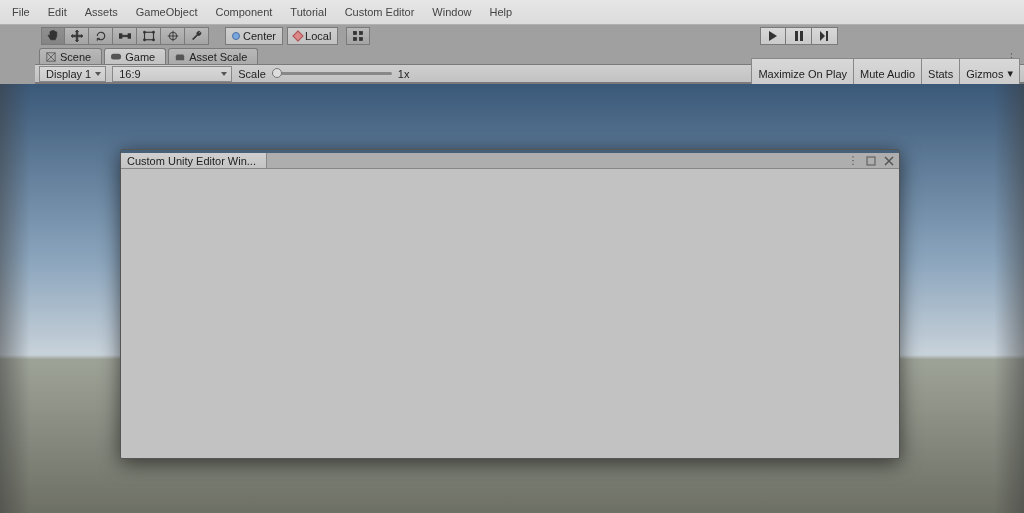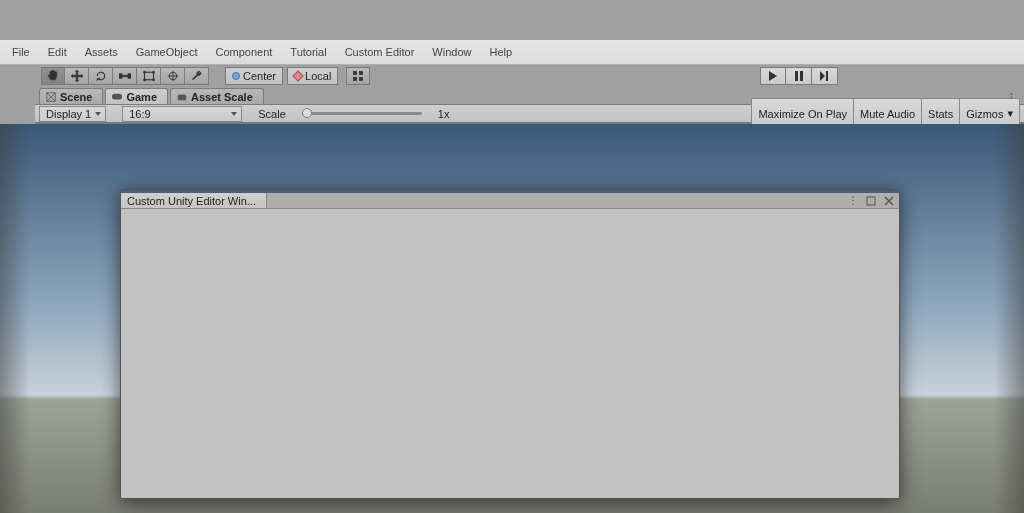--- a/index.html
+++ b/index.html
@@ -1,47 +1,47 @@
 <!DOCTYPE html>
 <html><head>
 <meta charset="utf-8">
 <style>
   * { margin: 0; padding: 0; box-sizing: border-box; font-family: Arial, Helvetica, sans-serif; font-size: 11px; color: #222; user-select: none; }
   html, body { width: 1024px; height: 513px; overflow: hidden; background: #a0a0a0; }
 
   
-  .menubar { display: flex; align-items: center; height: 22px; background: linear-gradient(#e6e6e6,#dcdcdc); border-bottom: 1px solid #b0b0b0; padding: 12px 4px; gap: 2px; margin-top: 40px; }
+  .menubar { display: flex; align-items: center; height: 22px; background: linear-gradient(#e6e6e6,#dcdcdc); border-bottom: 1px solid #b0b0b0; padding: 12px 4px; gap: 2px; }
   .menubar .item { padding: 2px 8px; color: #444; cursor: default; }
 
   
   .toolbar-wrap { background: #a0a0a0; border-bottom: 1px solid #7a7a7a; margin-left: 35px; }
   .toolbar { display: flex; align-items: center; height: 22px; padding: 0 6px; gap: 4px; }
   .btngroup { display: flex; }
   .tbtn { width: 24px; height: 18px; background: linear-gradient(#b8b8b8,#a4a4a4); border: 1px solid #7a7a7a; display: flex; align-items: center; justify-content: center; cursor: pointer; }
   .tbtn + .tbtn { border-left: none; }
   .tbtn.active { background: linear-gradient(#909090,#848484); }
   .tbtn svg { width: 12px; height: 12px; fill: #333; stroke: #333; }
   .textbtn { height: 18px; padding: 0 6px; background: linear-gradient(#cfcfcf,#c2c2c2); border: 1px solid #7a7a7a; display: flex; align-items: center; gap: 3px; cursor: pointer; }
   .textbtn .dot { width: 8px; height: 8px; border-radius: 50%; background: #7aa6e0; border: 1px solid #4a6fa0; }
   .textbtn .cube { width: 8px; height: 8px; background: #d88; border: 1px solid #a55; transform: rotate(45deg); }
 
   .playgroup { display: flex; margin-left: auto; margin-right: 180px; }
   .playbtn { width: 26px; height: 18px; background: linear-gradient(#d8d8d8,#cacaca); border: 1px solid #7a7a7a; display: flex; align-items: center; justify-content: center; cursor: pointer; }
   .playbtn + .playbtn { border-left: none; }
   .playbtn svg { width: 10px; height: 10px; fill: #333; }
 
   
-  .tabs { display: flex; align-items: flex-end; height: 18px; background: #a0a0a0; gap: 2px; padding-left: 4px; border-bottom: 1px solid #7a7a7a; font-weight: bold; }
+  .tabs { display: flex; align-items: flex-end; height: 18px; background: #a0a0a0; gap: 2px; padding-left: 4px; border-bottom: 1px solid #7a7a7a; }
   .tab { height: 16px; padding: 0 10px 0 6px; background: linear-gradient(#b8b8b8,#aaaaaa); border: 1px solid #7a7a7a; border-bottom: none; display: flex; align-items: center; gap: 4px; cursor: pointer; border-top-left-radius: 3px; border-top-right-radius: 3px; }
   .tab.active { background: linear-gradient(#cfcfcf,#c2c2c2); }
   .tab svg { width: 10px; height: 10px; fill:#555; }
   .tabs .dots { margin-left: auto; margin-right: 6px; color:#555; cursor:pointer; letter-spacing:1px; }
 
   
-  .ctrlrow { display: flex; align-items: center; height: 18px; background: linear-gradient(#cfcfcf,#c2c2c2); border-bottom: 1px solid #7a7a7a; padding: 0 4px; gap: 16px; }
+  .ctrlrow { display: flex; align-items: center; height: 18px; background: linear-gradient(#cfcfcf,#c2c2c2); border-bottom: 1px solid #7a7a7a; padding: 0 4px; gap: 6px; }
   .dropdown { height: 16px; padding: 0 14px 0 6px; background: linear-gradient(#d8d8d8,#cacaca); border: 1px solid #888; position: relative; display: flex; align-items: center; cursor: pointer; }
   .dropdown::after { content: ""; position: absolute; right: 4px; top: 5px; border-left: 3px solid transparent; border-right: 3px solid transparent; border-top: 4px solid #555; }
   .slider { flex: 0 0 120px; height: 3px; background: #888; position: relative; border-radius: 2px; }
   .slider .knob { position: absolute; left: 0; top: -4px; width: 10px; height: 10px; background: #ddd; border: 1px solid #777; border-radius: 50%; }
   .ctrlrow .btn { height: 16px; padding: 15px 6px; background: linear-gradient(#d8d8d8,#cacaca); border: 1px solid #888; display:flex; align-items:center; cursor:pointer; }
   .ctrlrow .right { margin-left: auto; display:flex; gap:0; }
   .ctrlrow .right .btn { border-left:none; }
   .ctrlrow .right .btn:first-child { border-left:1px solid #888; }
 
   

